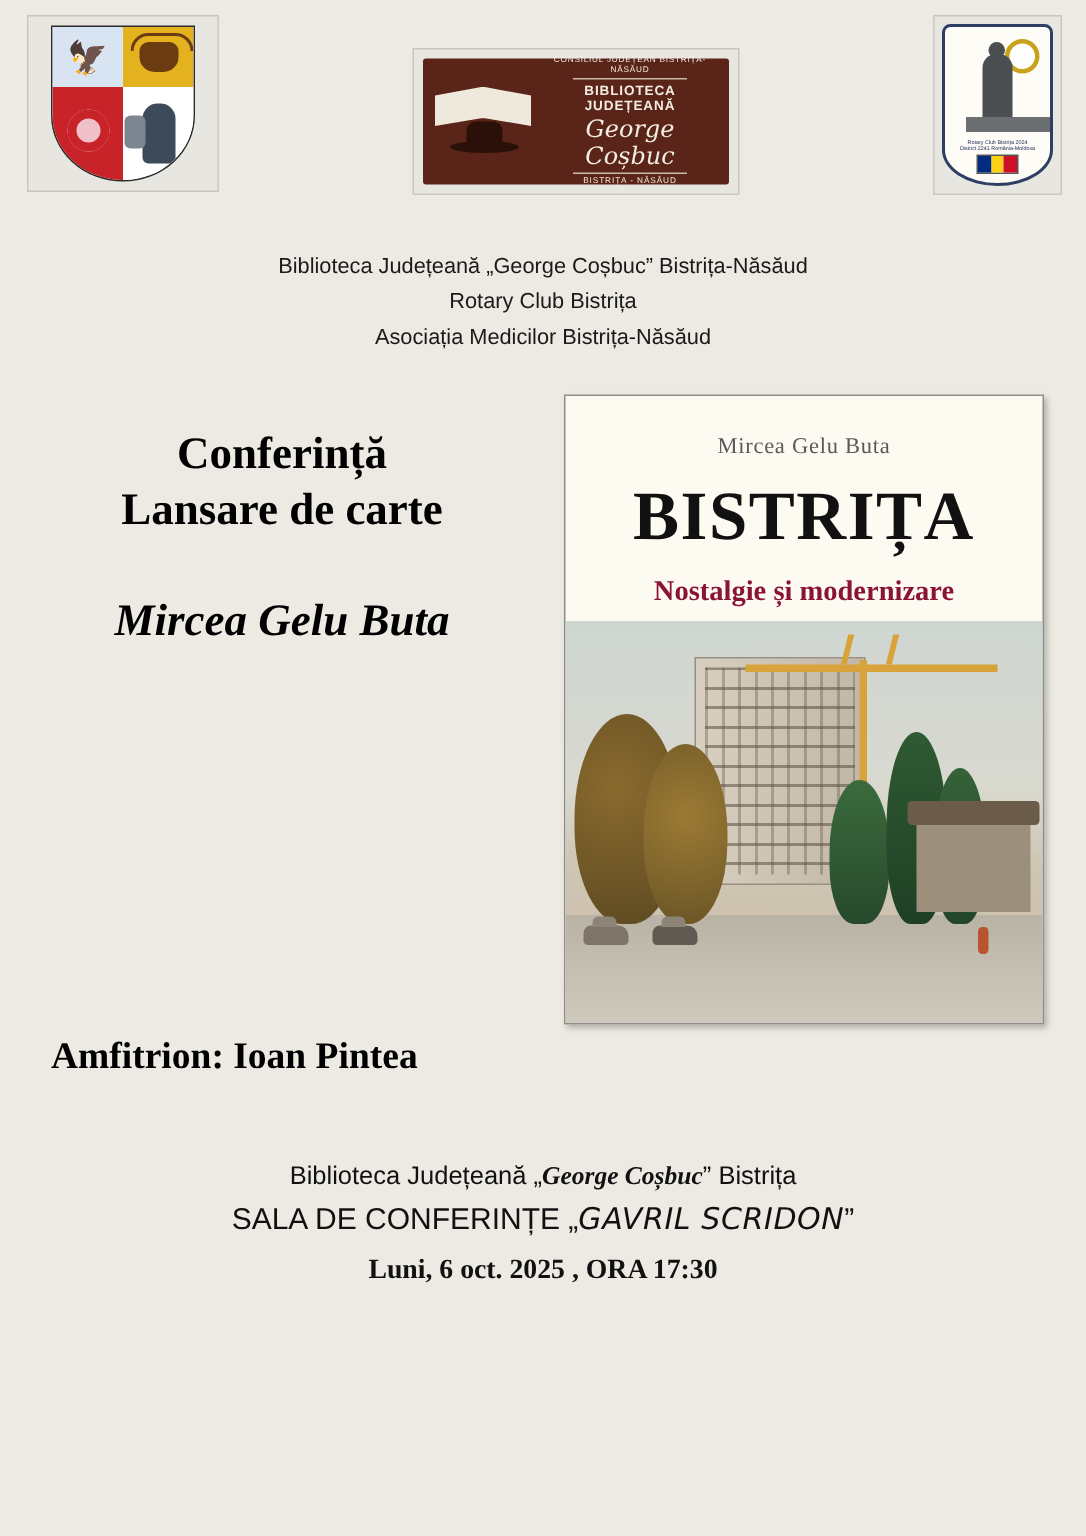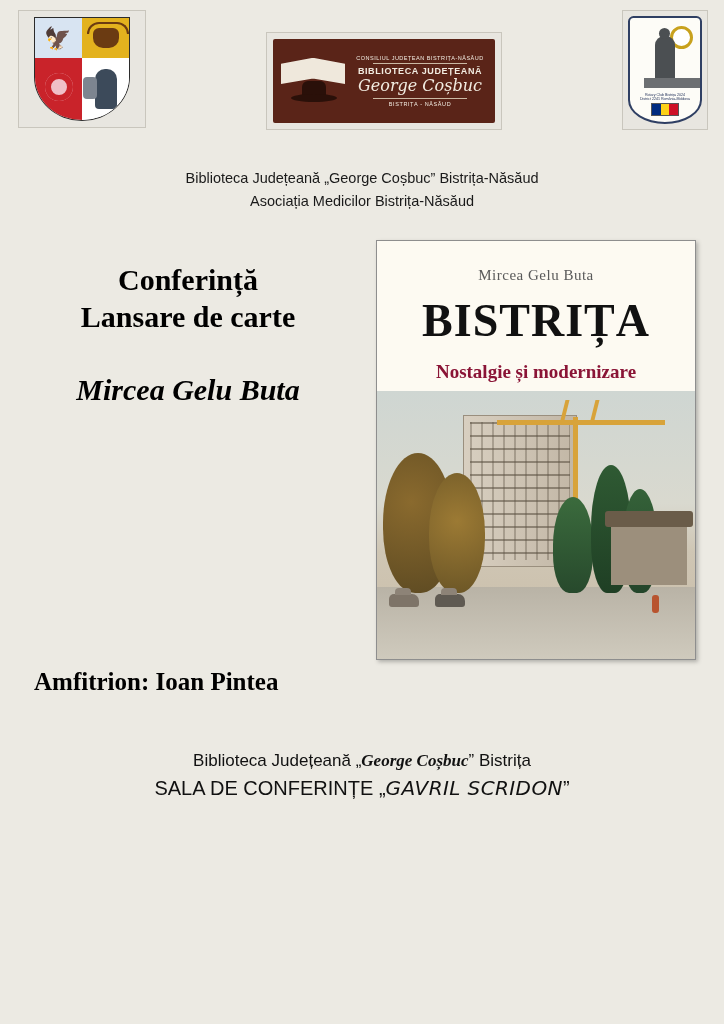--- a/index.html
+++ b/index.html
@@ -91,21 +91,21 @@
     border-radius: 10px 10px 4px 4px;
   }
   .knight:after {
     content:""; position:absolute; left: -12px; top: 8px;
     width: 14px; height: 22px; background: #7d8590;
     border-radius: 4px;
   }
 
   
   .lib {
-    width: 236px;
+    width: 218px;
     height: 98px;
     margin-top: 22px;
     padding: 6px;
     display: flex;
     align-items: center;
     justify-content: center;
   }
   .lib-inner {
     width: 100%;
     height: 100%;
@@ -431,20 +431,21 @@
           <i class="b"></i>
           <i class="y"></i>
           <i class="r"></i>
         </div>
     </div>
   </div>
 </div>
 
 <div class="organizers">
   <div>Biblioteca Județeană „George Coșbuc” Bistrița-Năsăud</div>
+  <div>Rotary Club Bistrița</div>
   <div>Asociația Medicilor Bistrița-Năsăud</div>
 </div>
 
 <div class="main">
   <div class="left-col">
     <div class="conf-title">
       <div>Conferință</div>
       <div>Lansare de carte</div>
     </div>
     <div class="author">Mircea Gelu Buta</div>
@@ -475,13 +476,14 @@
       <div class="person"></div>
     </div>
   </div>
 </div>
 
 <div class="host">Amfitrion: Ioan Pintea</div>
 
 <div class="venue">
   <div class="venue-1"><span>Biblioteca Județeană „</span><i>George Coșbuc</i><span>” Bistrița</span></div>
   <div class="venue-2"><span>SALA DE CONFERINȚE „</span><i>GAVRIL SCRIDON</i><span>”</span></div>
+  <div class="venue-3">Luni, 6 oct.  2025 , ORA 17:30</div>
 </div>
 
 </body></html>

